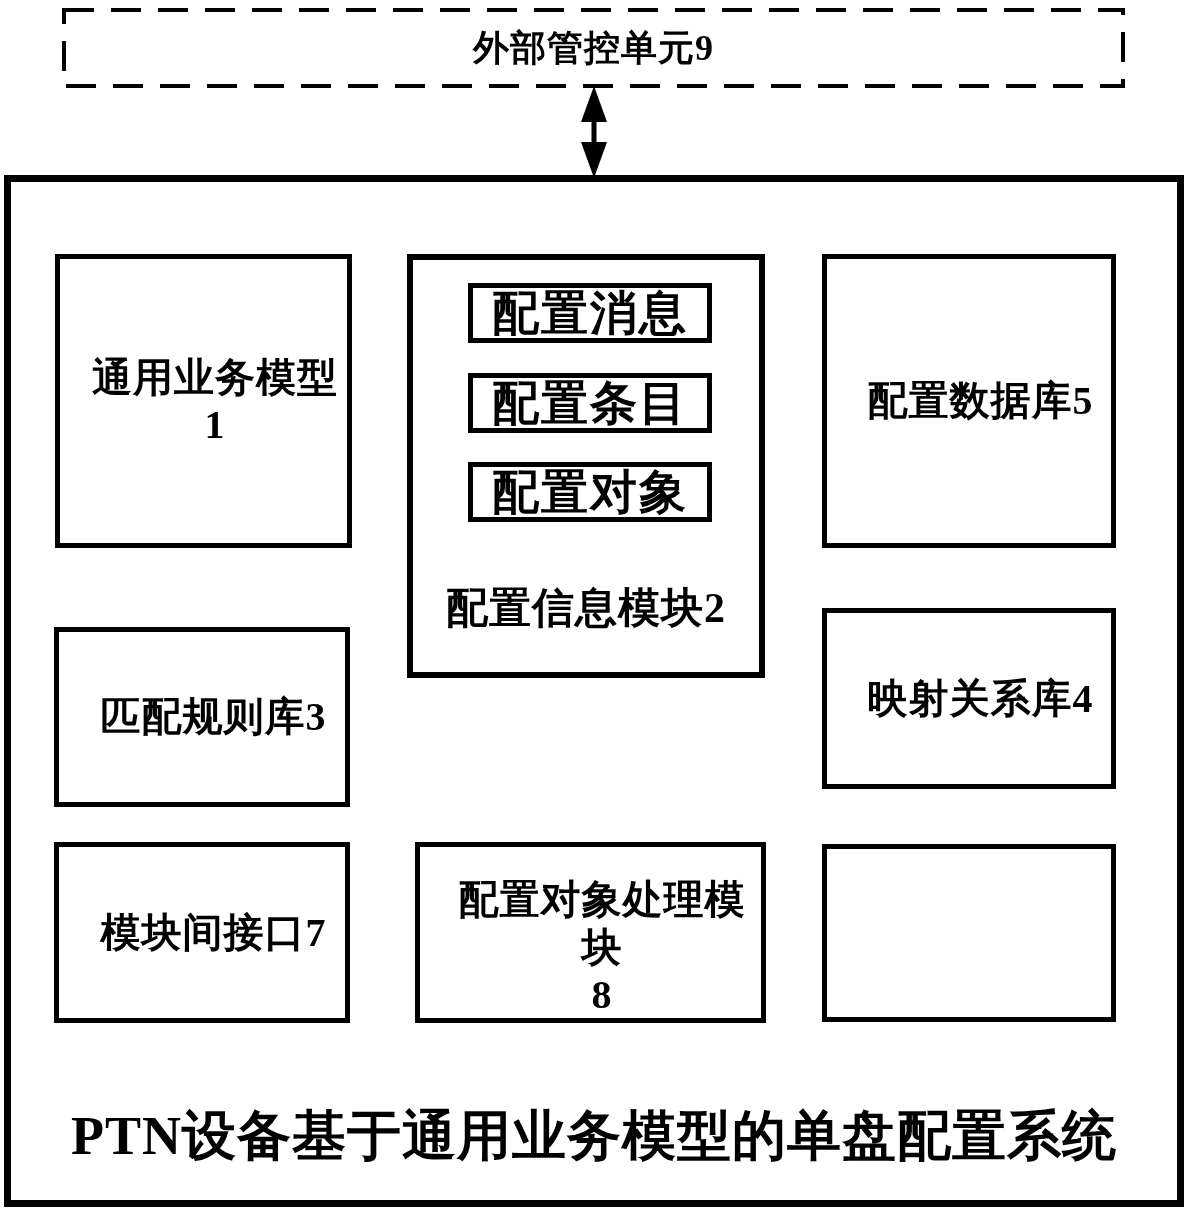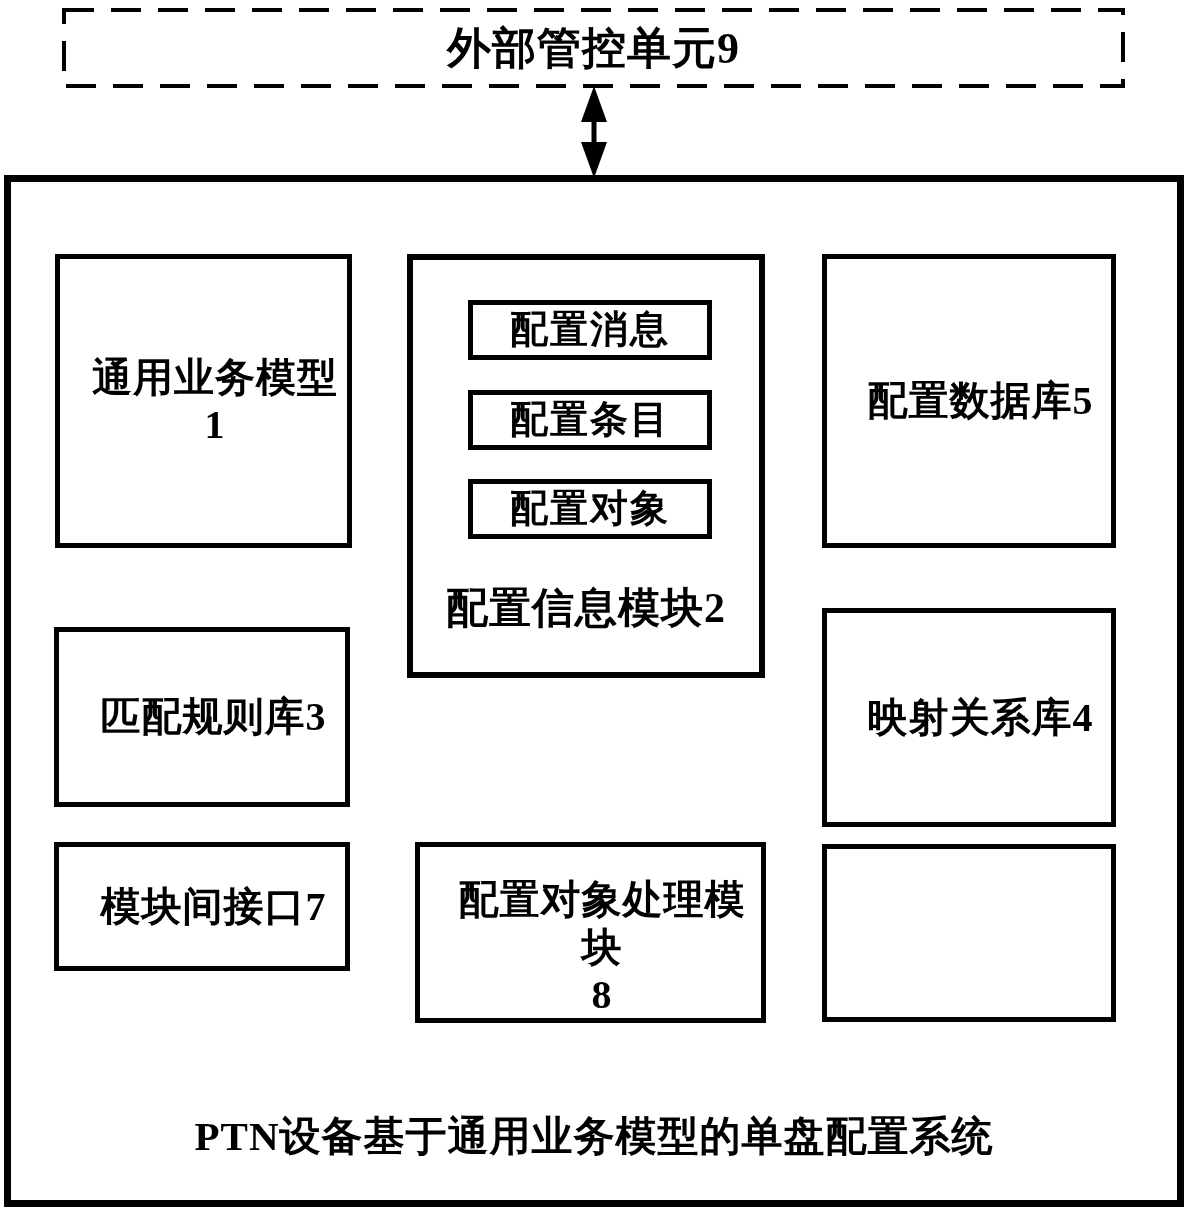--- a/index.html
+++ b/index.html
@@ -18,21 +18,21 @@
   .abs { position: absolute; box-sizing: border-box; }
 
   
   .ext-unit {
     left: 62px; top: 8px; width: 1063px; height: 80px;
   }
   .ext-unit svg { position: absolute; left: 0; top: 0; }
   .ext-unit .lbl {
     position: absolute; left: 0; top: 0; right: 0; bottom: 0;
     display: flex; align-items: center; justify-content: center;
-    font-size: 44px; letter-spacing: 1px;
+    font-size: 36px; letter-spacing: 1px;
   }
 
   
   .conn-arrow { left: 571px; top: 86px; width: 46px; height: 92px; }
 
   
   .system-box {
     left: 4px; top: 175px; width: 1180px; height: 1032px;
     border: 7px solid #000;
   }
@@ -42,51 +42,51 @@
     border: 5px solid #000;
     display: flex; align-items: center; justify-content: center;
     text-align: center;
     font-size: 40px; letter-spacing: 1px;
     line-height: 1.18;
     padding-left: 23px;
   }
   .box-1 { left: 55px;  top: 254px; width: 297px; height: 294px; }
   .box-5 { left: 822px; top: 254px; width: 294px; height: 294px; }
   .box-3 { left: 54px;  top: 607px; width: 296px; height: 180px; margin-top: 20px; }
-  .box-4 { left: 822px; top: 608px; width: 294px; height: 219px; }
-  .box-7 { left: 54px;  top: 842px; width: 296px; height: 129px; }
+  .box-4 { left: 822px; top: 608px; width: 294px; height: 181px; }
+  .box-7 { left: 54px;  top: 842px; width: 296px; height: 181px; }
   .box-8 { left: 415px; top: 842px; width: 351px; height: 181px; align-items: flex-end; }
   .box-6 { left: 822px; top: 844px; width: 294px; height: 178px; }
   .mod .line { display: block; }
 
   
   .box-2 {
     left: 407px; top: 254px; width: 358px; height: 424px;
     border: 6px solid #000;
   }
   .mini {
     position: absolute; box-sizing: border-box;
     left: 55px; width: 244px; height: 60px;
     border: 5px solid #000;
-    display: flex; align-items: flex-end; justify-content: center;
-    font-size: 38px; letter-spacing: 2px; margin-top: 17px;
+    display: flex; align-items: center; justify-content: center;
+    font-size: 47px; letter-spacing: 2px;
   }
   .mini-1 { top: 23px; }
   .mini-2 { top: 113px; }
   .mini-3 { top: 202px; }
   .box-2-label {
     position: absolute; left: 0; right: 0; top: 320px;
     text-align: center; font-size: 42px; letter-spacing: 1px;
   }
 
   
   .system-title {
     left: 4px; top: 1108px; width: 1180px; height: 56px;
     display: flex; align-items: center; justify-content: center;
-    font-size: 41px; letter-spacing: 1px;
+    font-size: 54px; letter-spacing: 1px;
   }
 </style>
 </head>
 <body>
 
 <div class="abs ext-unit">
   <svg width="1063" height="80" viewBox="0 0 1063 80">
     <rect x="2" y="2" width="1059" height="76" fill="none" stroke="#000" stroke-width="4" stroke-dasharray="30 17"></rect>
   </svg>
   <div class="lbl">外部管控单元9</div>

